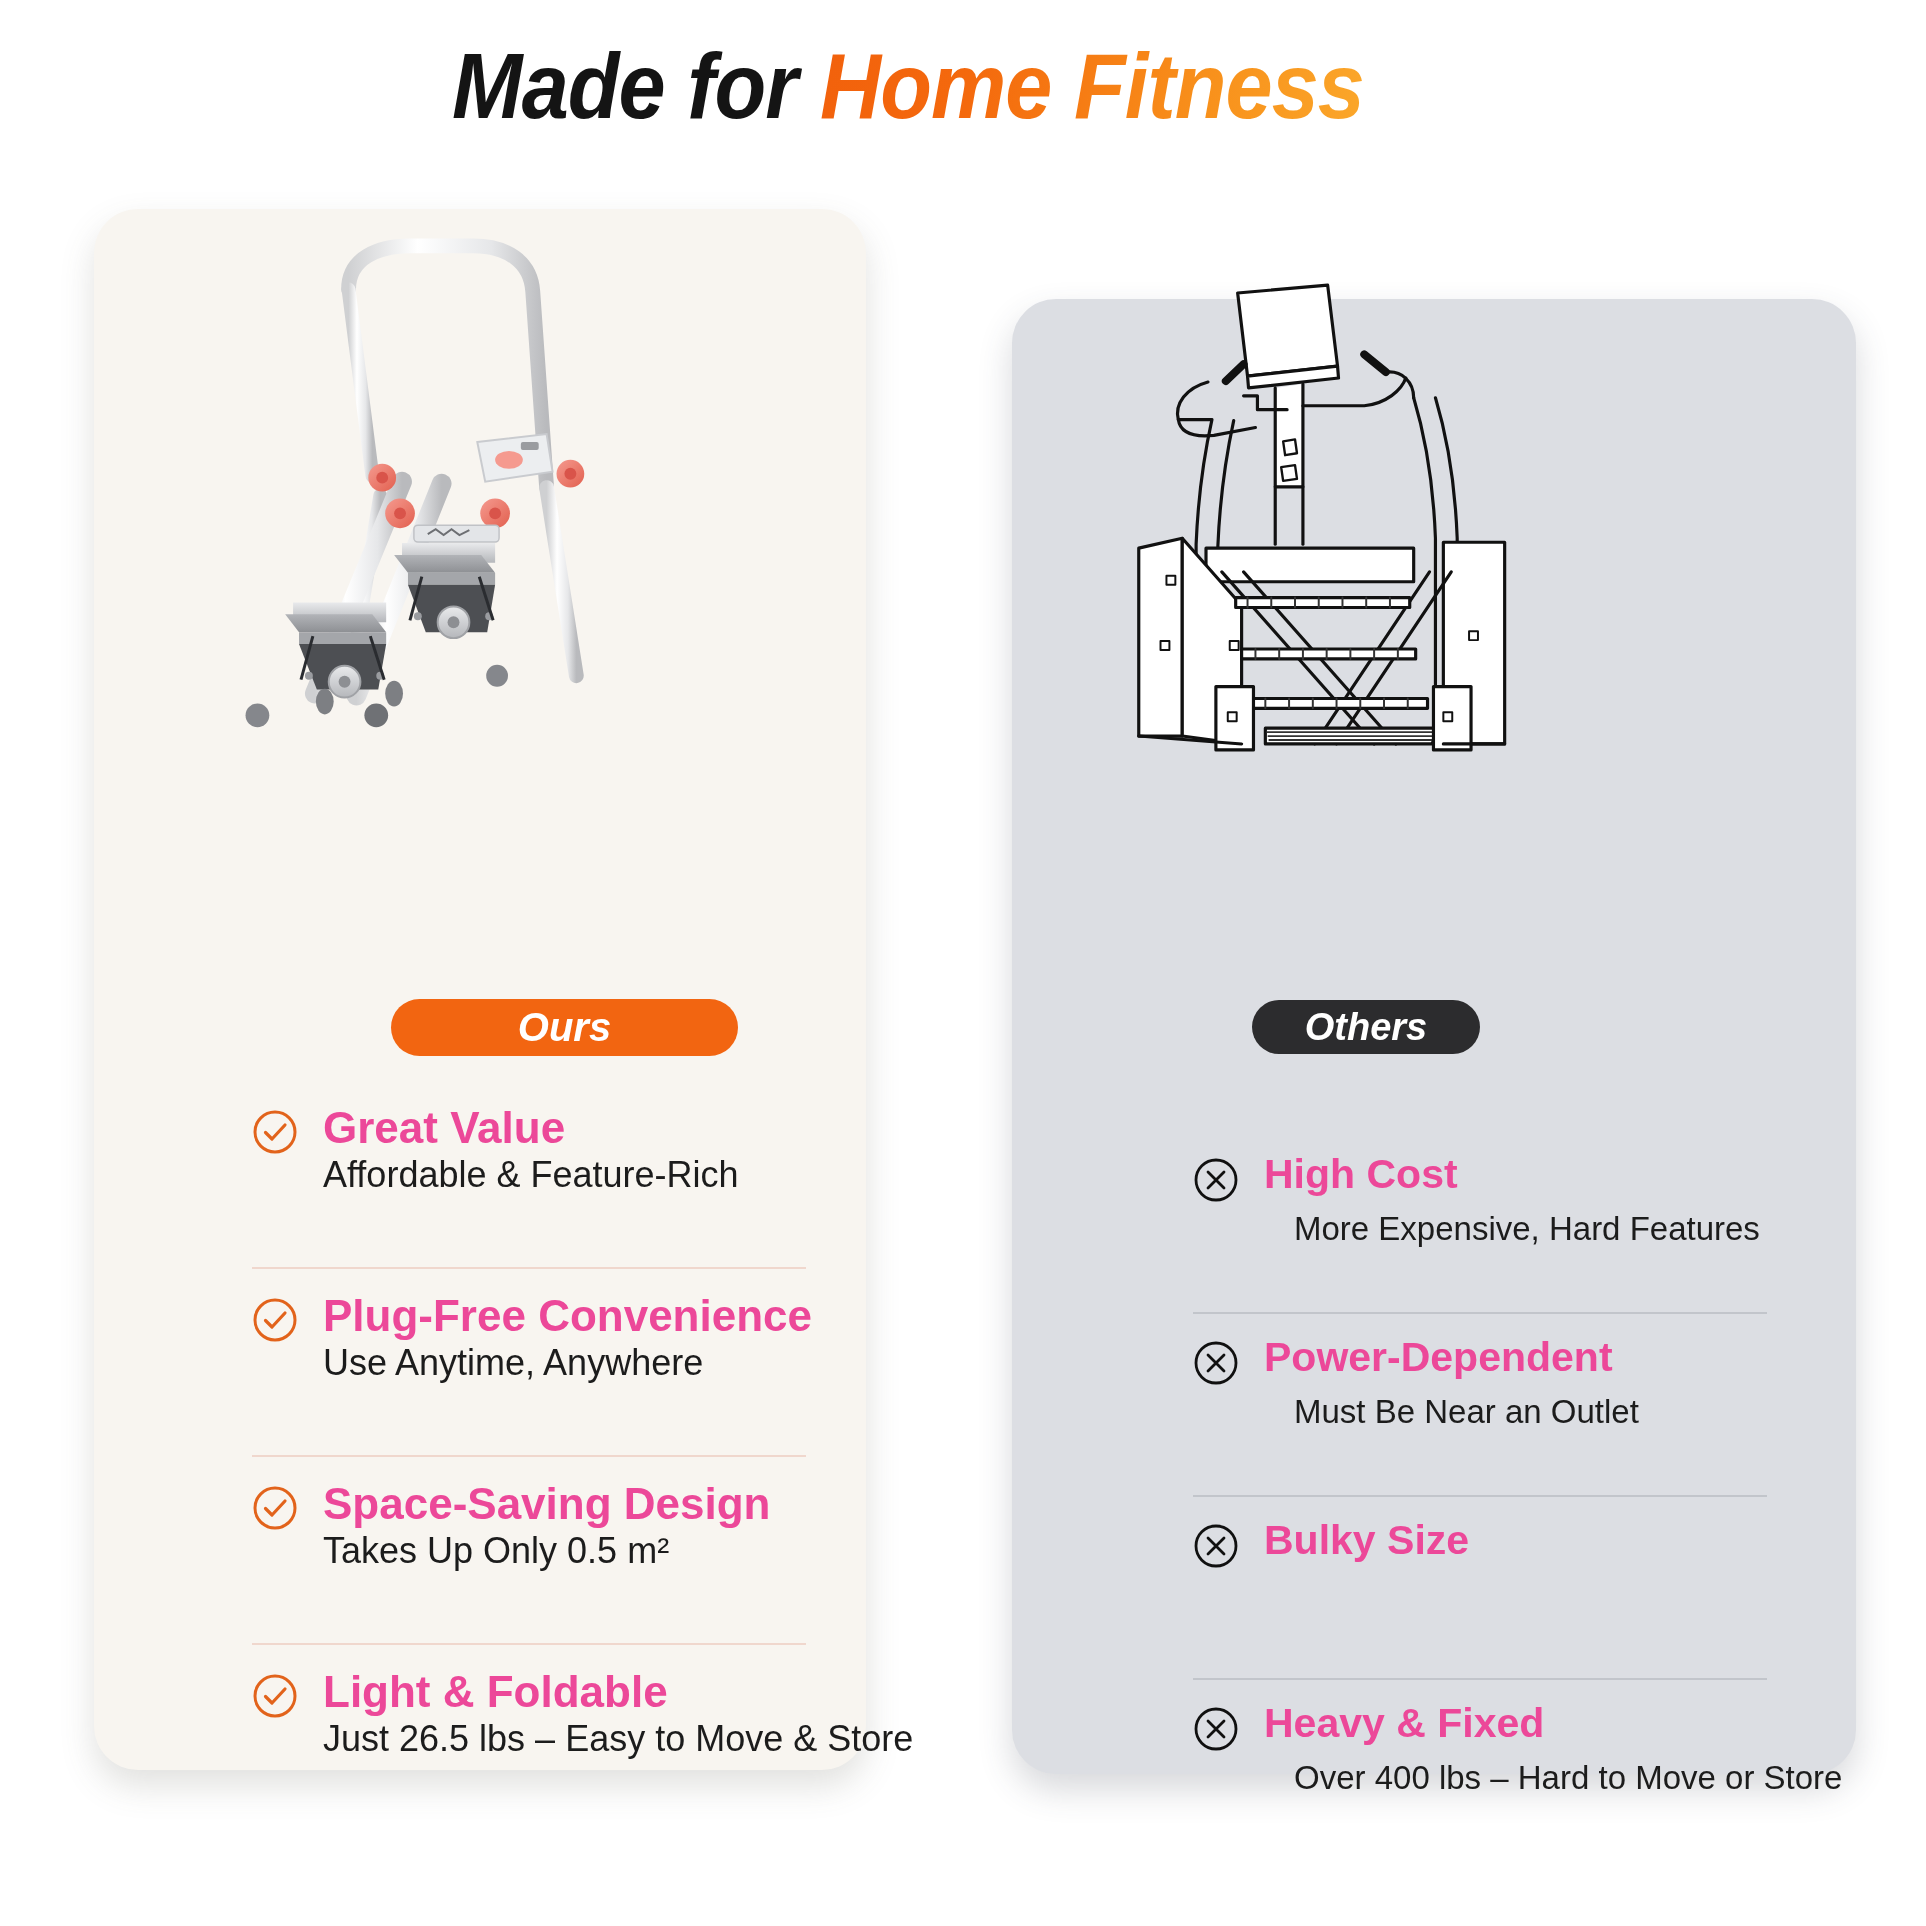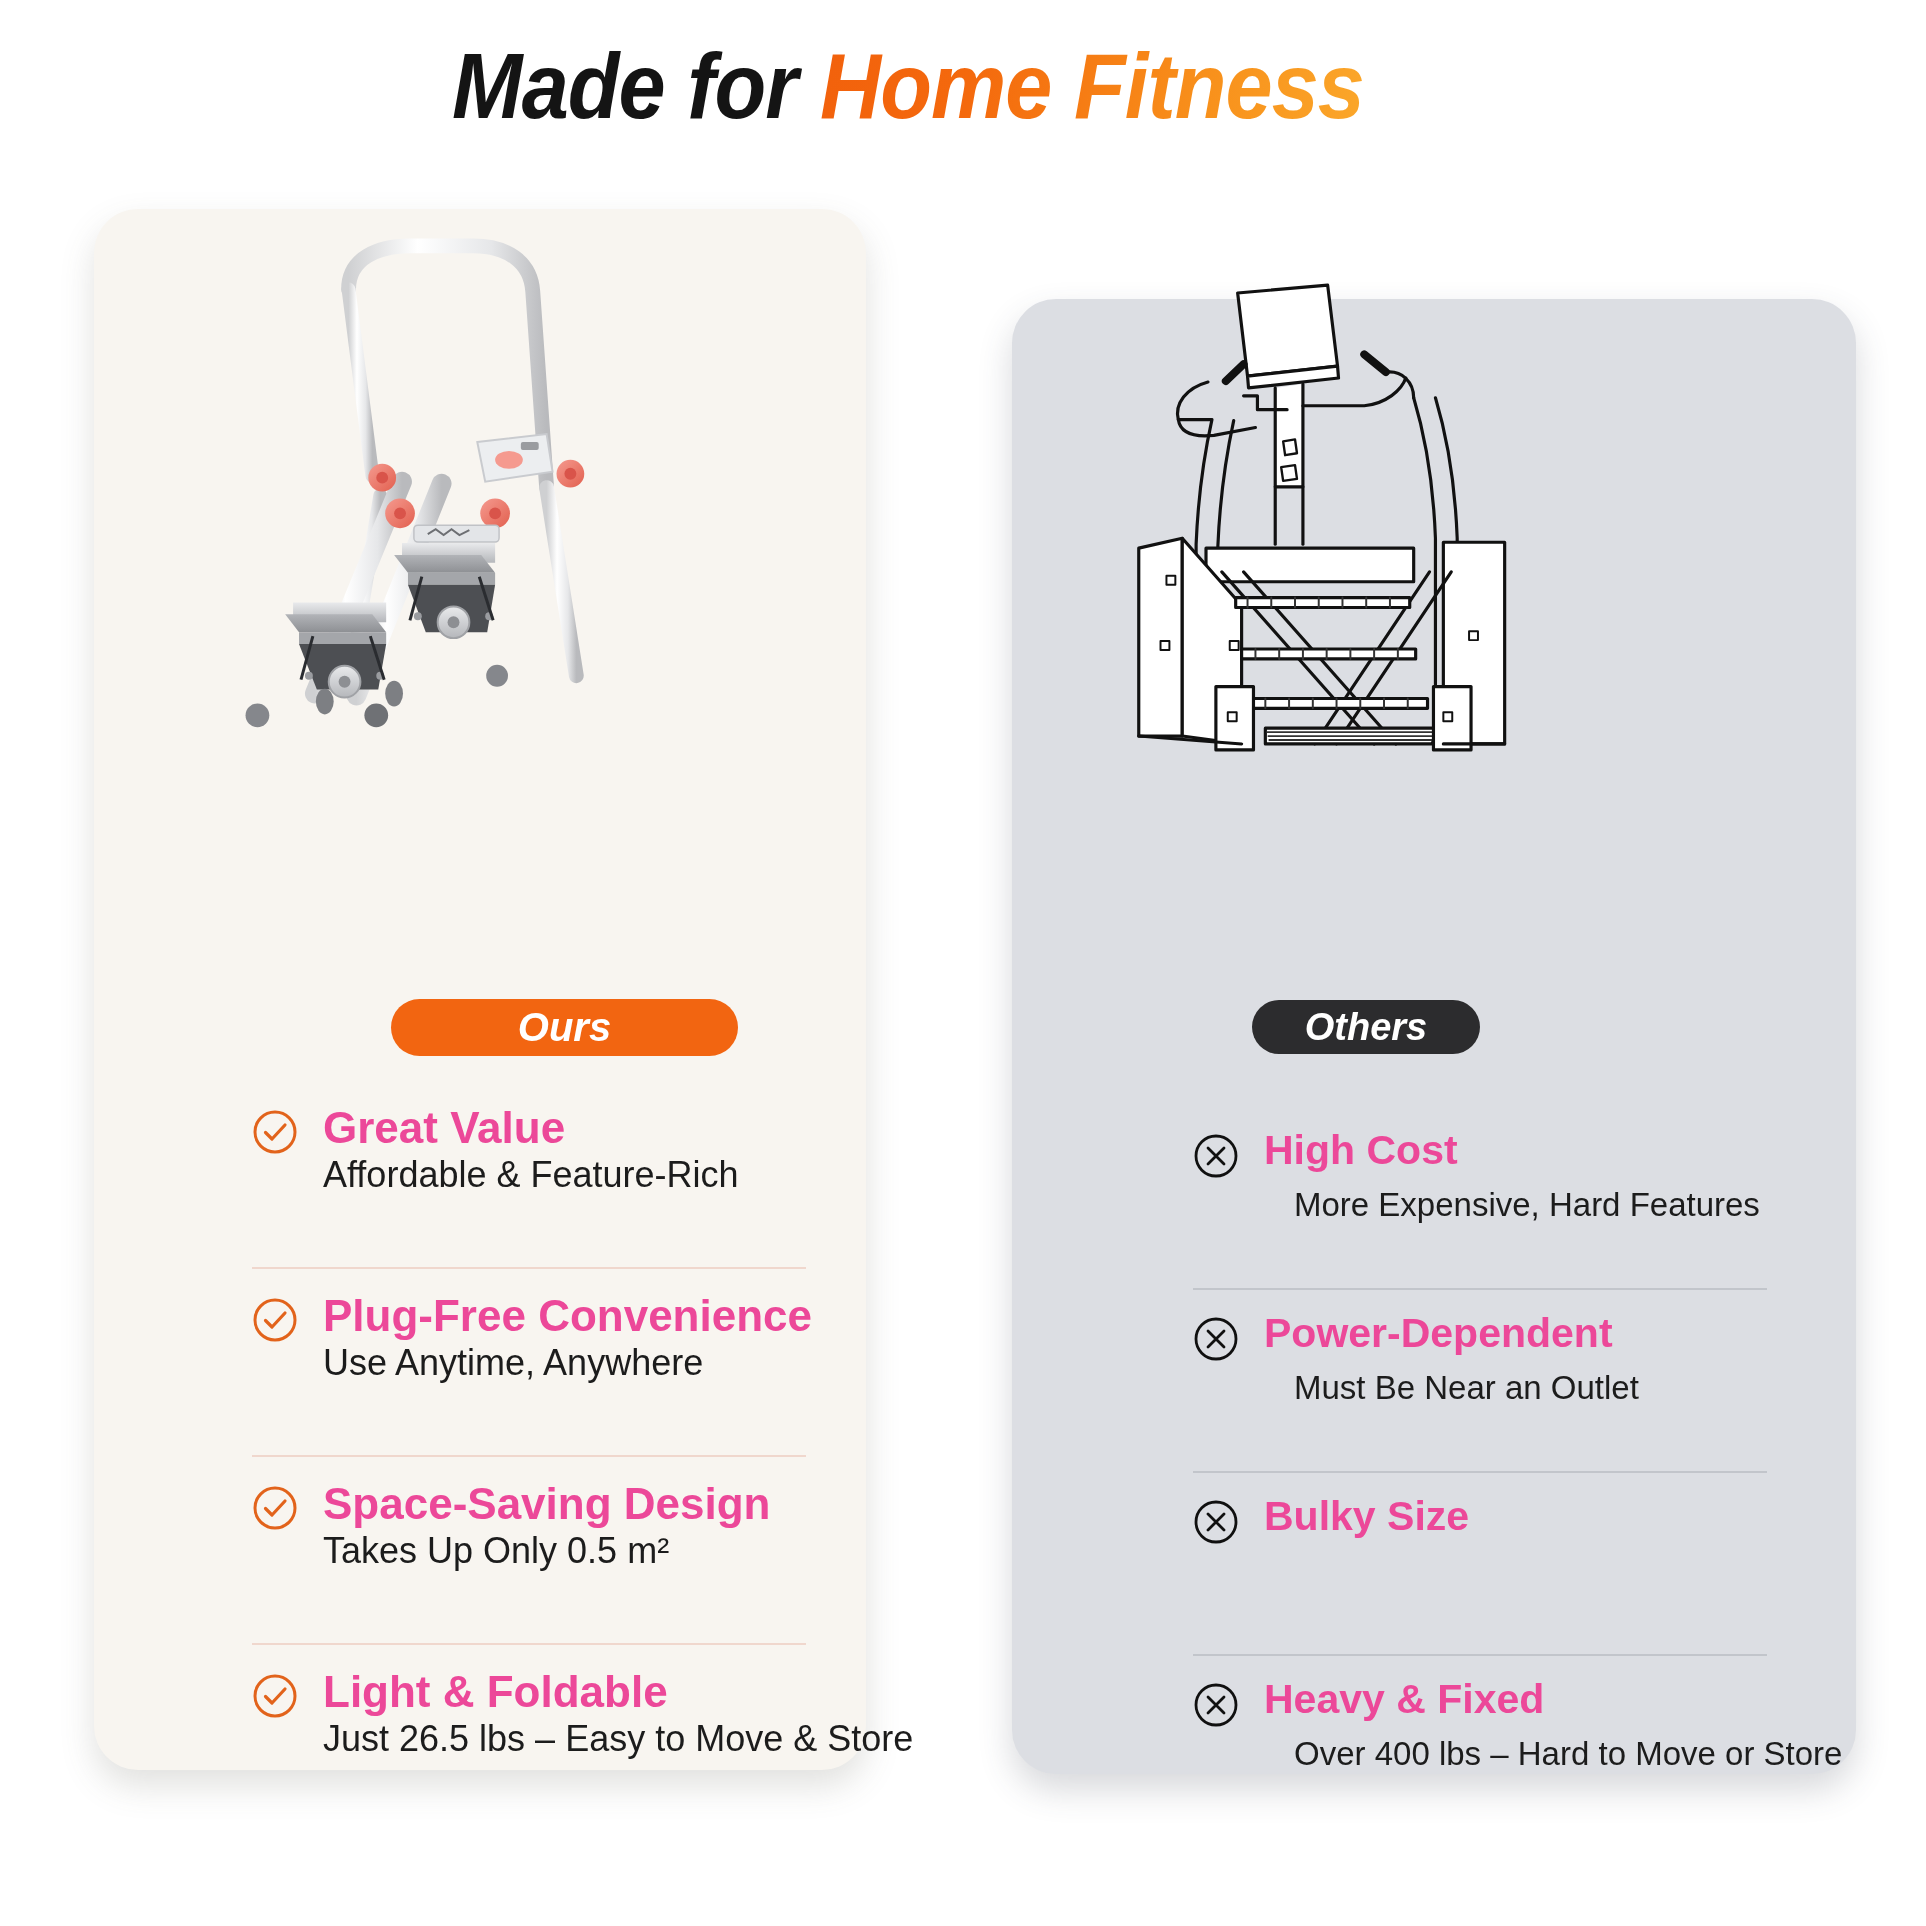--- a/index.html
+++ b/index.html
@@ -57,21 +57,21 @@
     background:#f26511; font-size:40px;text-align:center;
   }
   .badge-others {
     left:1252px; top:1000px; width:228px; height:54px;
     background:#2c2c2e; font-size:38px;
   }
 
   
   .list { position:absolute; }
   .list-ours   { left:252px; top:1105px; width:554px; }
-  .list-others { left:1193px; top:1129px; width:574px; }
+  .list-others { left:1193px; top:1153px; width:574px; }
 
   .feat { position:relative; padding-left:71px; }
   .feat-ours   { height:188px; }
   .feat-others { height:183px; }
 
   .feat .ico {
     position:absolute; left:0; top:4px;
     width:46px; height:46px;
   }
   .feat .ico svg { display:block; width:46px; height:46px; }

